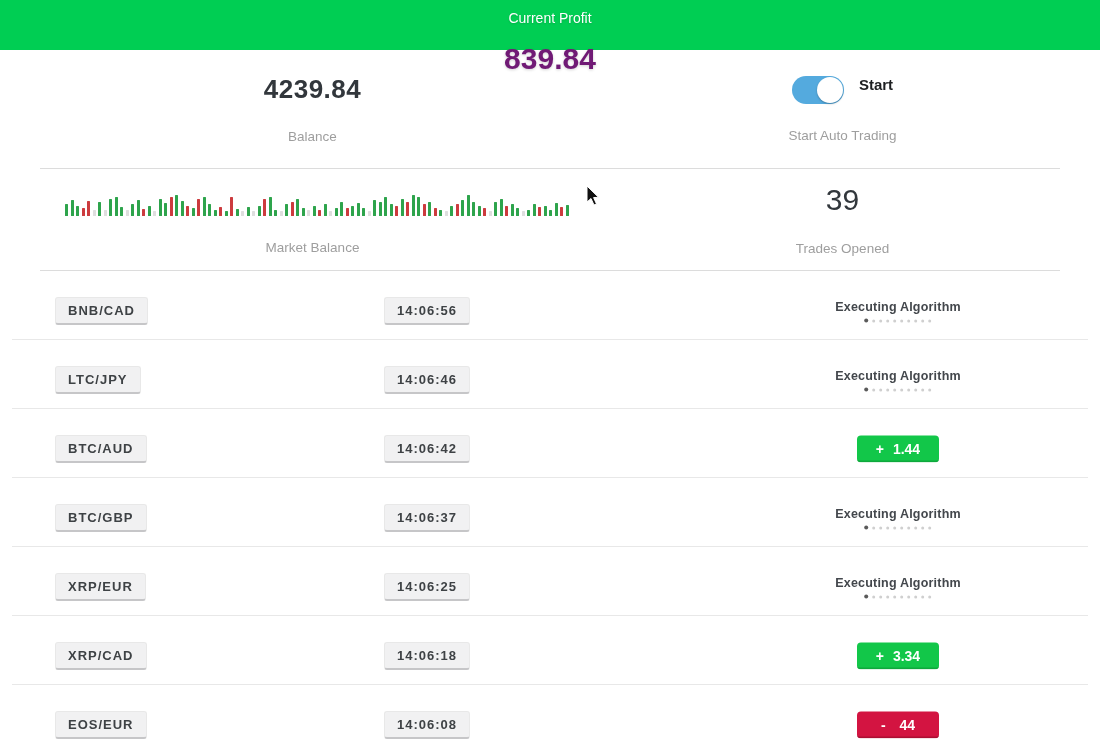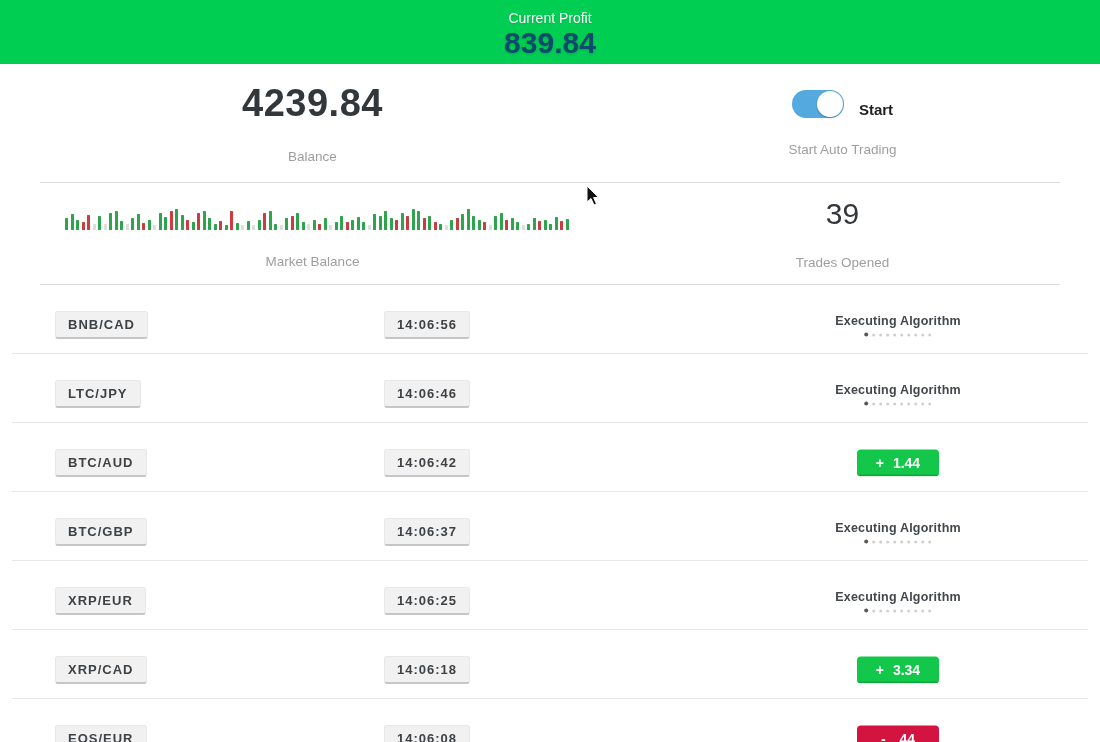--- a/index.html
+++ b/index.html
@@ -24,33 +24,33 @@
   body{width:1100px;height:742px;overflow:hidden;background:#fff;
        font-family:"Liberation Sans", sans-serif;}
   .app{position:relative;width:1100px;height:742px;background:#fff;}
 
   
   .navbar{height:48px;background:var(--nav-bg);display:flex;align-items:center;justify-content:flex-end;padding-right:70px;}
   .nav-items{display:flex;gap:26px;}
   .nav-item{color:#fff;font-size:11.5px;font-weight:bold;letter-spacing:.4px;cursor:pointer;white-space:nowrap;}
 
   
-  .profit-banner{height:64px;background:var(--banner-green);text-align:center;padding-top:10px;}
+  .profit-banner{height:50px;background:var(--banner-green);text-align:center;padding-top:10px;}
   .profit-label{color:#fff;font-size:14px;text-shadow:0 1px 2px rgba(0,0,0,.15);}
-  .profit-value{color:#0c4a6e;font-size:30px;font-weight:bold;line-height:34px;text-shadow:0 1px 3px rgba(0,0,0,.18);}
+  .profit-value{color:#701a75;font-size:30px;font-weight:bold;line-height:34px;text-shadow:0 1px 3px rgba(0,0,0,.18);margin-top:16px;}
 
   
   .stats{display:flex;}
   .stats-1{height:118px;}
   .stats-2{height:101px;}
   .col-left{width:545px;margin-left:40px;display:flex;flex-direction:column;align-items:center;justify-content:center;}
   .col-right{flex:1;display:flex;flex-direction:column;align-items:center;justify-content:center;}
-  .balance-value{font-size:38px;font-weight:bold;color:var(--text-dark);letter-spacing:.5px;}
+  .balance-value{font-size:26px;font-weight:bold;color:var(--text-dark);letter-spacing:.5px;}
   .muted{color:var(--text-muted);font-size:13.5px;margin-top:24px;}
-  .toggle-row{display:flex;align-items:flex-end;gap:15px;}
+  .toggle-row{display:flex;align-items:flex-start;gap:15px;}
   .toggle{width:52px;height:28px;border-radius:14px;background:var(--toggle-blue);position:relative;cursor:pointer;}
   .toggle .knob{position:absolute;top:1px;right:1px;width:26px;height:26px;border-radius:50%;background:#fff;box-shadow:0 1px 2px rgba(0,0,0,.25);}
   .toggle-label{font-size:15px;font-weight:bold;color:#1d1f21;}
   .trades-count{font-size:30px;font-weight:normal;color:var(--text-dark);}
 
   .divider{border-top:1px solid var(--divider);margin:0 40px;}
 
   
   .bars{display:flex;align-items:flex-end;gap:2.5px;height:31px;width:510px;margin-left:15px;}
   .bar{width:3px;border-radius:.5px;}

